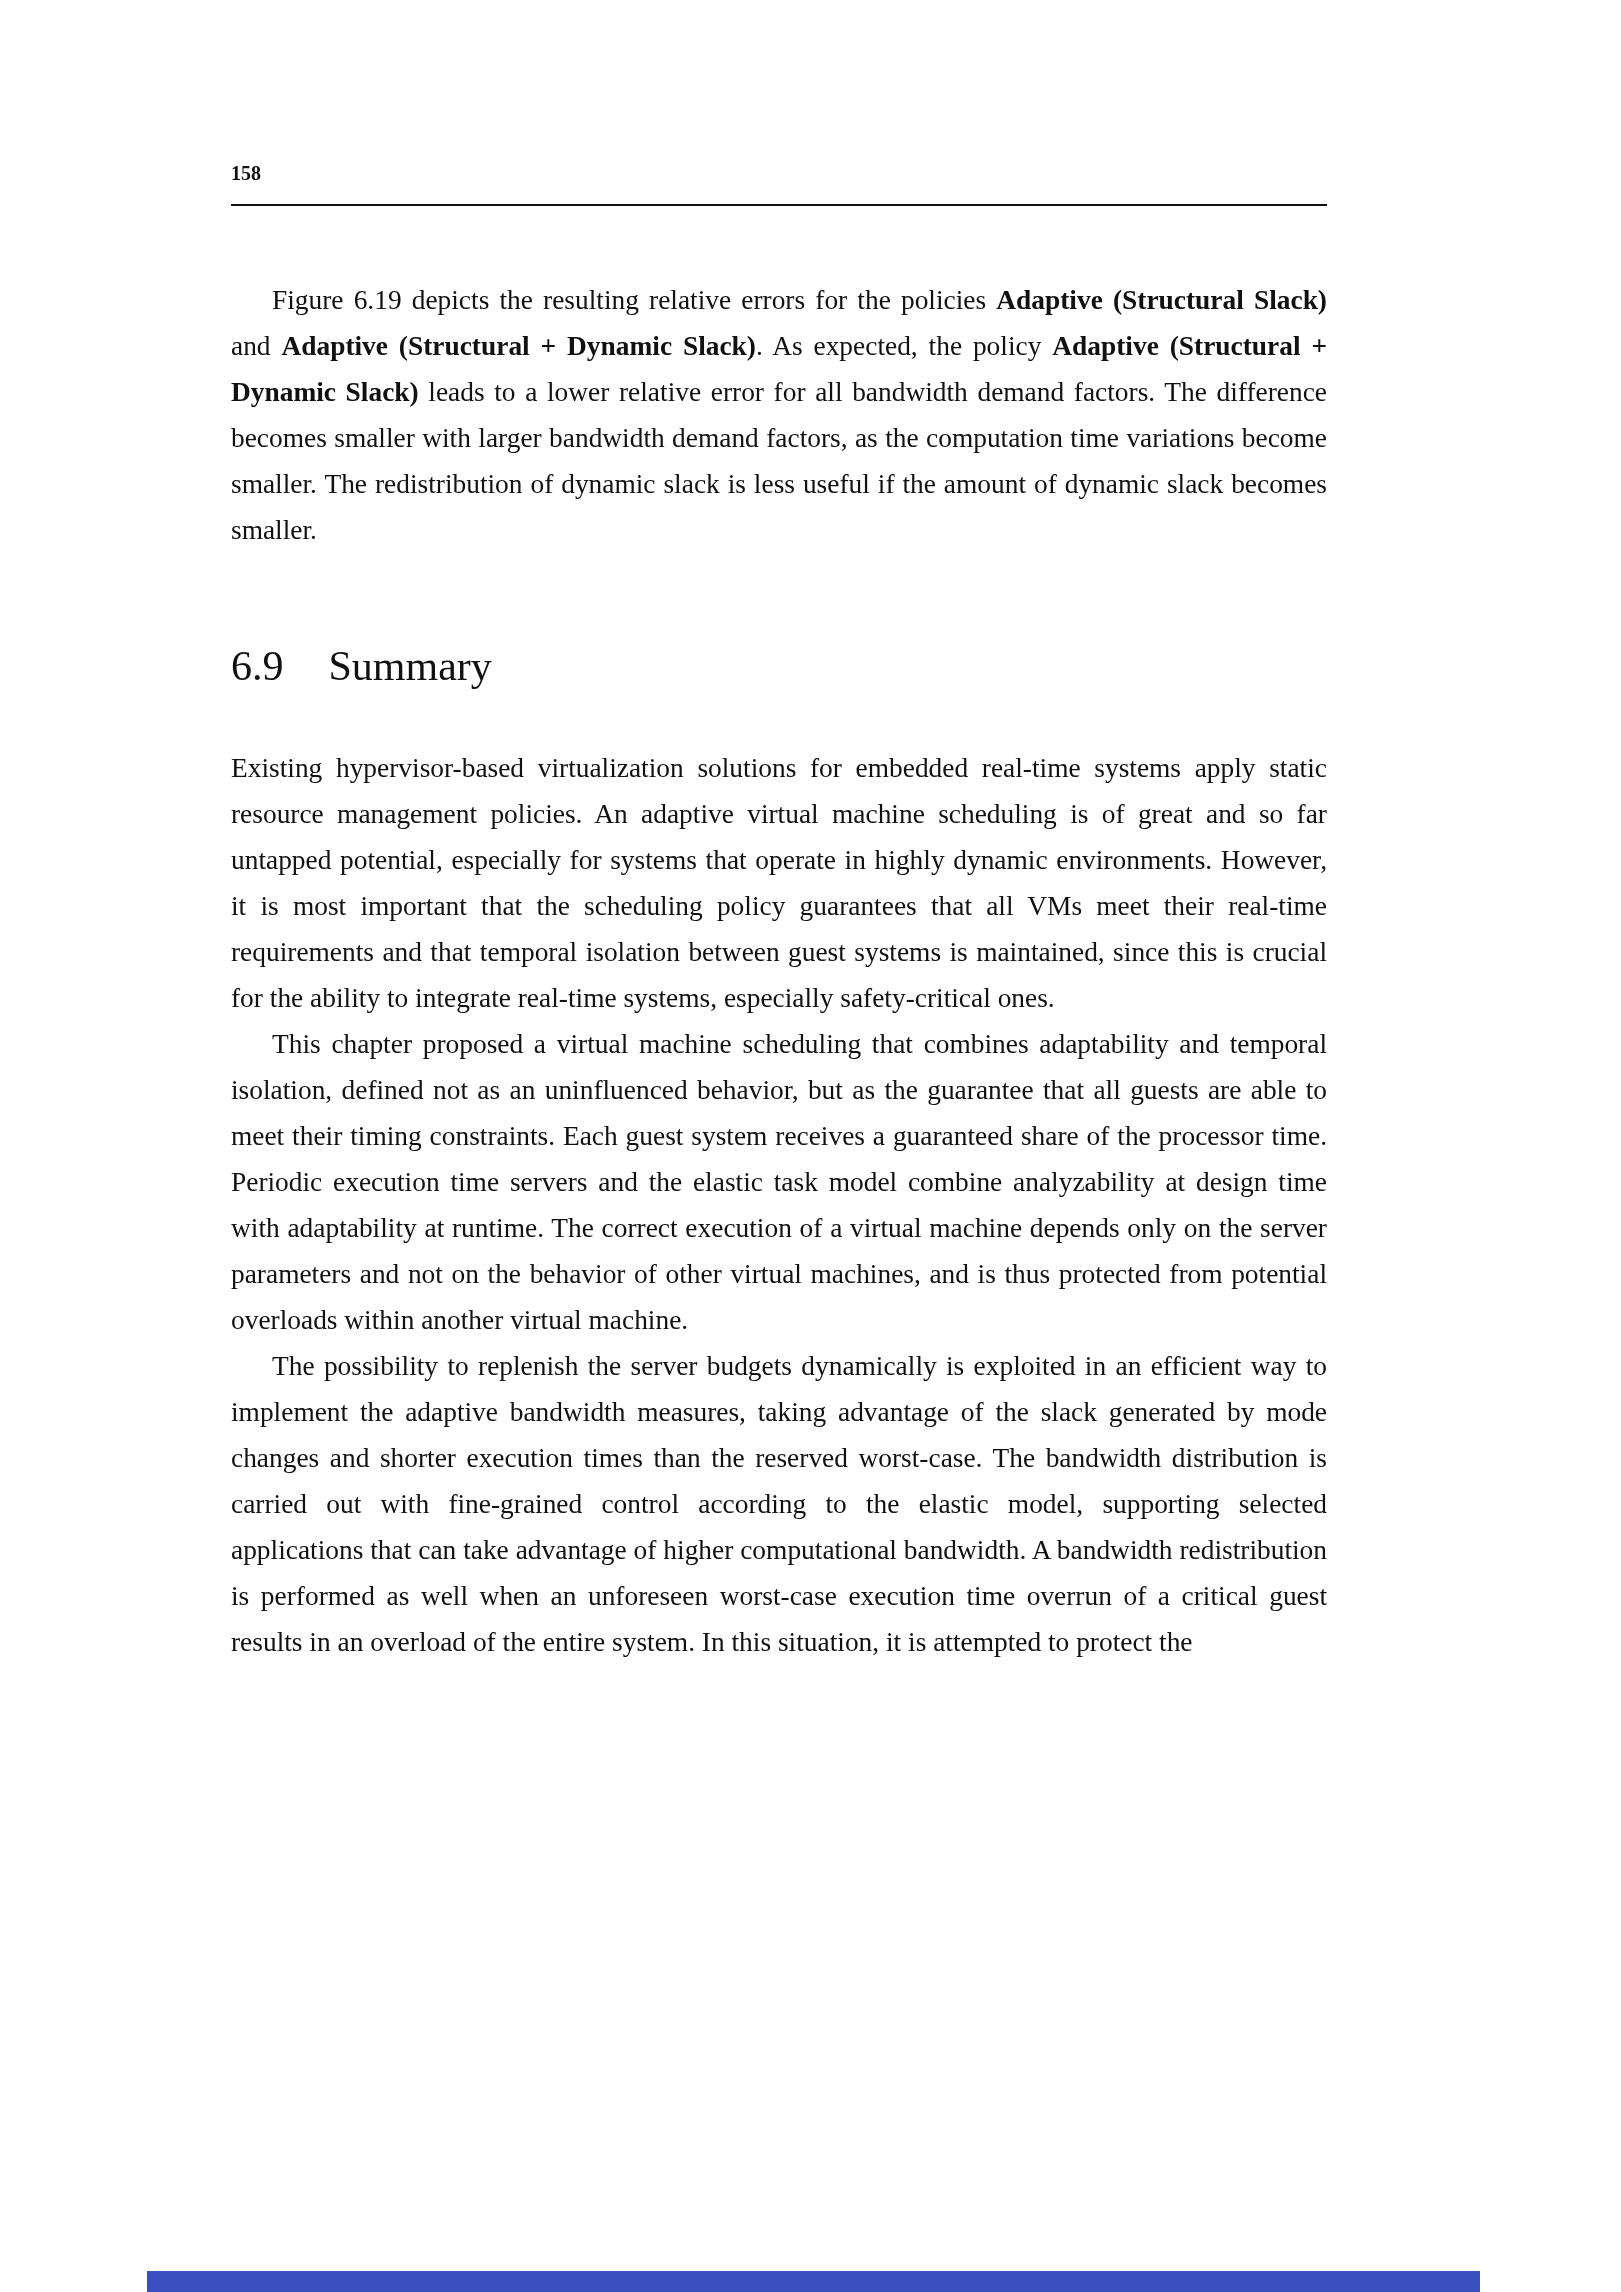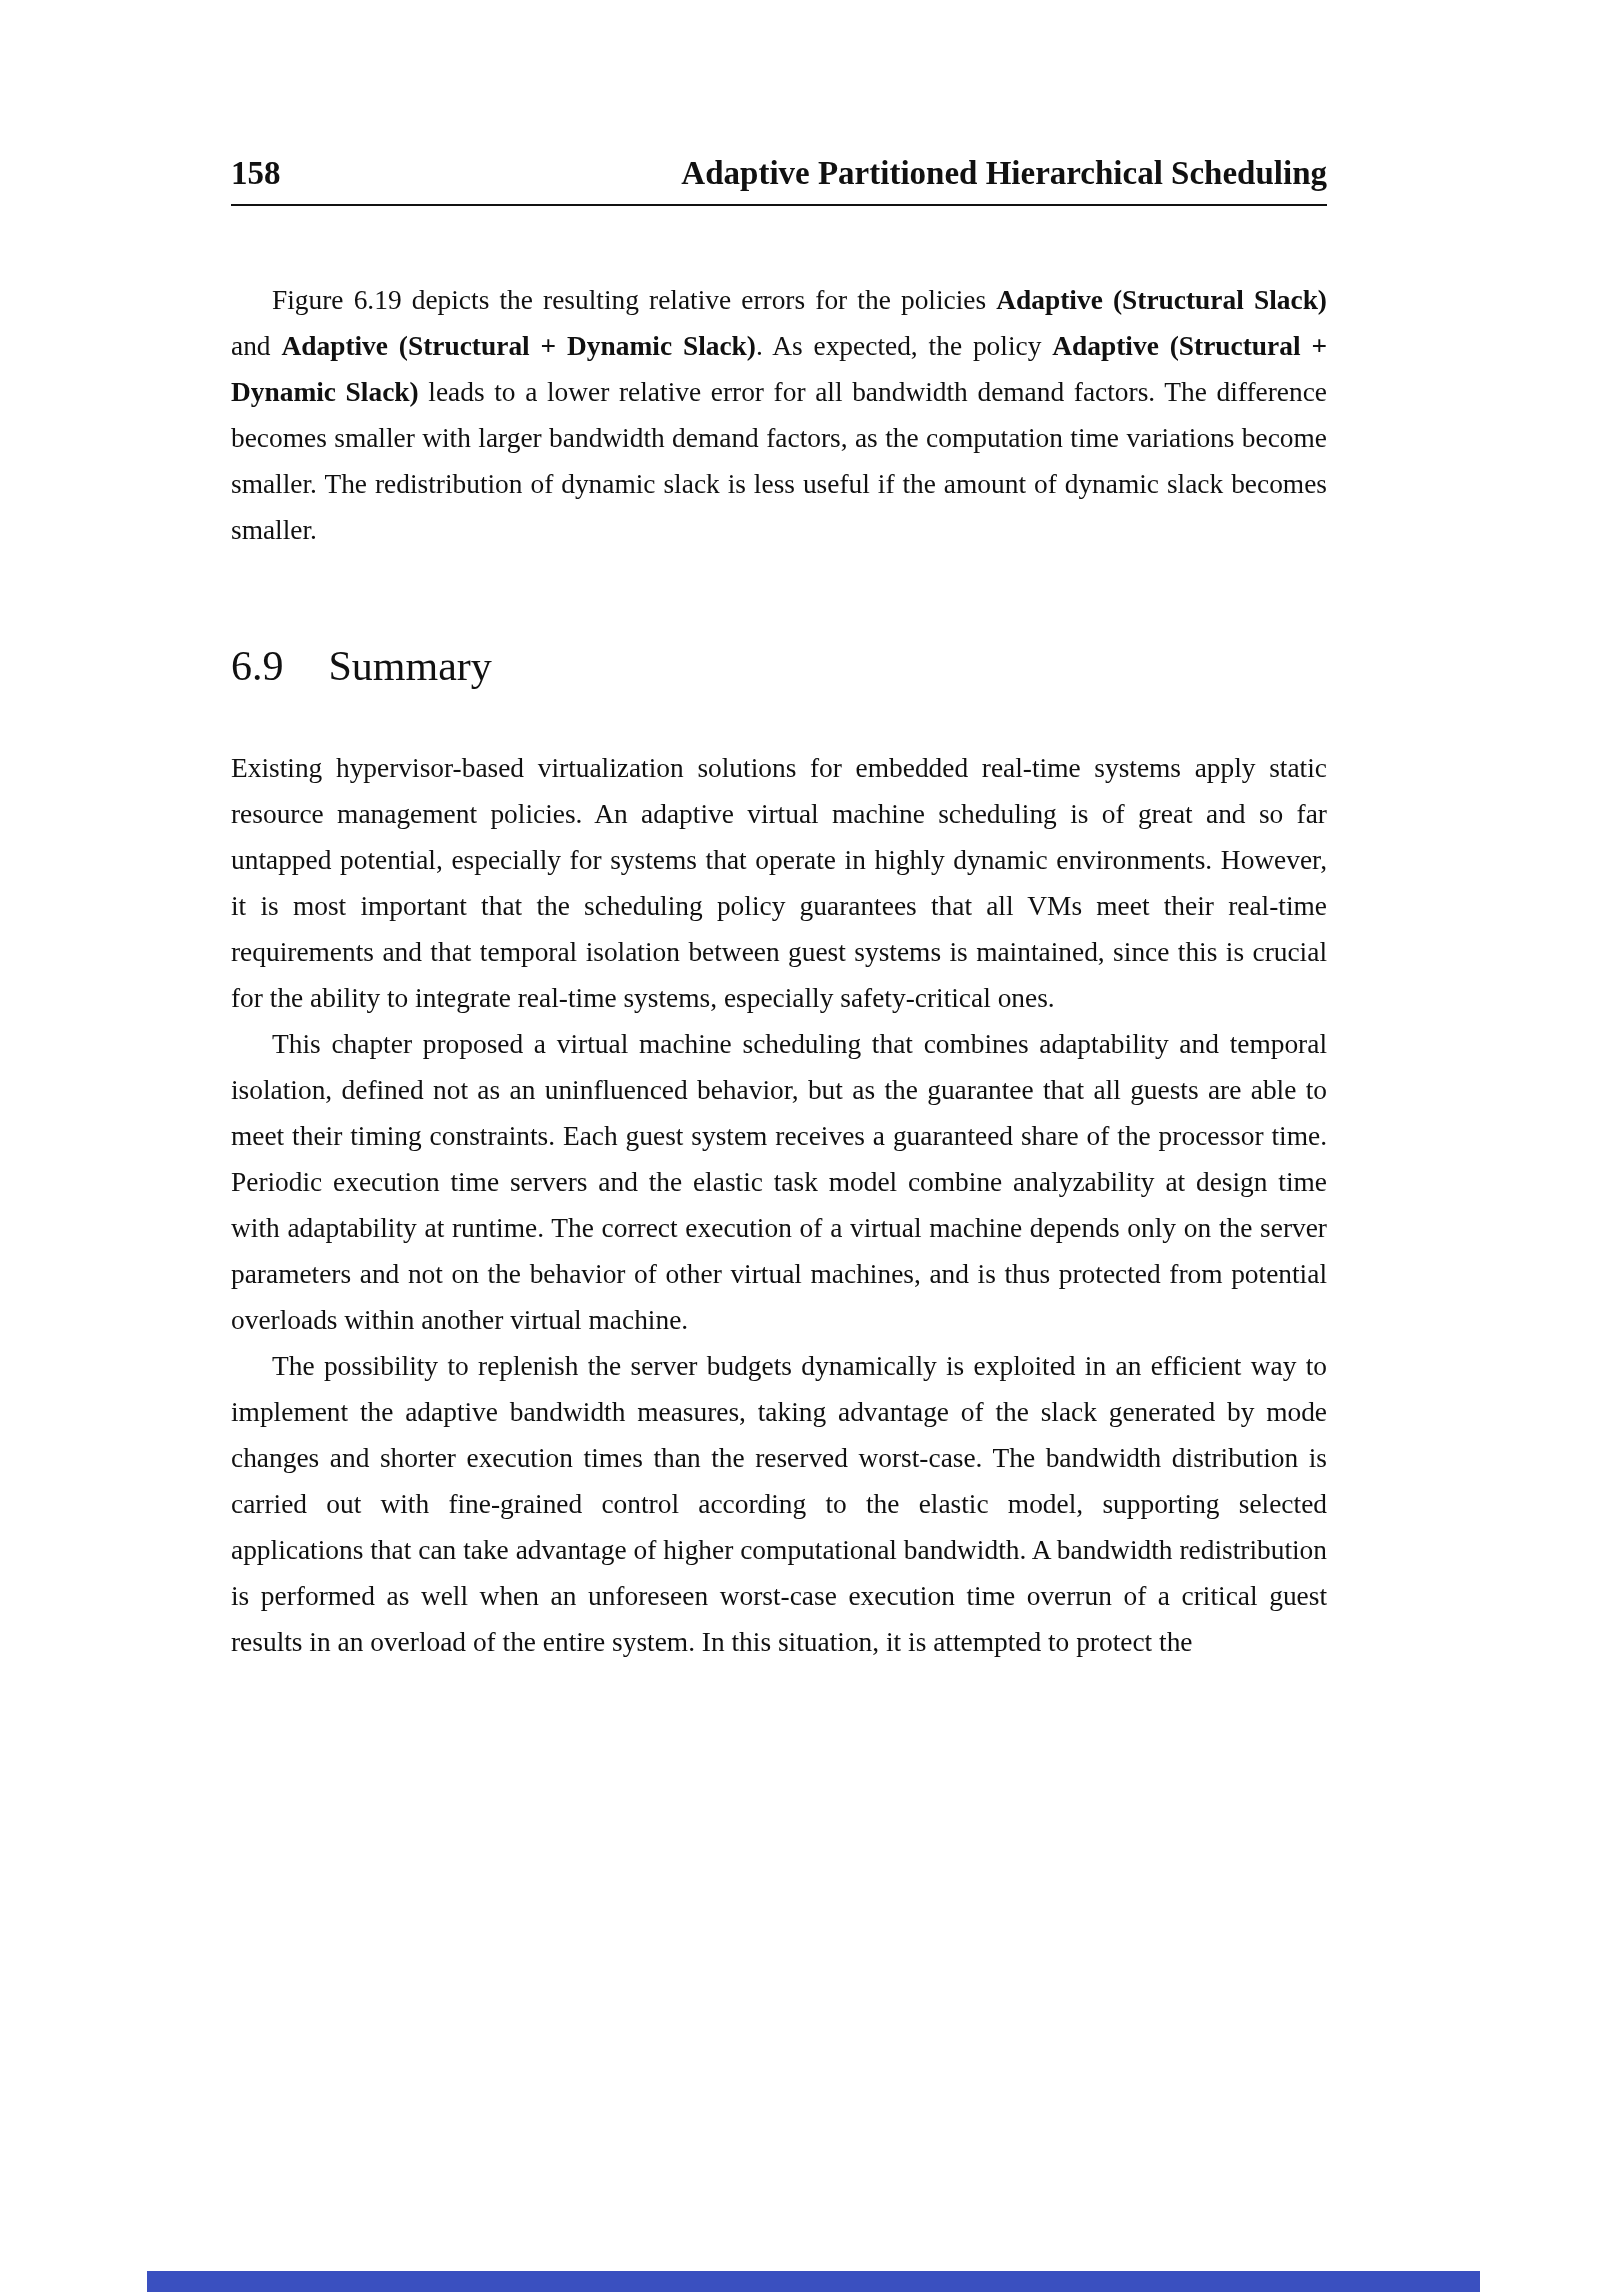--- a/index.html
+++ b/index.html
@@ -17,24 +17,23 @@
   }
   .page {
     position: absolute;
     left: 231px;
     top: 0;
     width: 1096px;
   }
   .running-header {
     margin-top: 157px;
     display: flex;
-    justify-content: space-between;
     align-items: baseline;
     font-weight: bold;
-    font-size: 33px;
+    font-size: 20px;
     line-height: 33px;
   }
   .header-rule {
     margin-top: 13.7px;
     height: 2px;
     background: #111111;
     width: 100%;
   }
   .body-text {
     margin-top: 71px;
@@ -71,21 +70,20 @@
     height: 21.6px;
   }
 </style>
 </head>
 <body>
 
 <div class="page">
 
   <div class="running-header">
     <span>158</span>
-    <span>Adaptive Partitioned Hierarchical Scheduling</span>
   </div>
 
   <div class="header-rule"></div>
 
   <main class="body-text">
       <p class="para indent gap-before"><span>Figure 6.19 depicts the resulting relative errors for the policies </span><b>Adaptive (Structural Slack)</b><span> and </span><b>Adaptive (Structural + Dynamic Slack)</b><span>. As expected, the policy </span><b>Adaptive (Structural + Dynamic Slack)</b><span> leads to a lower relative error for all bandwidth demand factors. The difference becomes smaller with larger bandwidth demand factors, as the computation time variations become smaller. The redistribution of dynamic slack is less useful if the amount of dynamic slack becomes smaller.</span></p>
       <h2 class="section-heading"><span class="sec-num">6.9</span><span>Summary</span></h2>
       <p class="para"><span>Existing hypervisor-based virtualization solutions for embedded real-time systems apply static resource management policies. An adaptive virtual machine scheduling is of great and so far untapped potential, especially for systems that operate in highly dynamic environments. However, it is most important that the scheduling policy guarantees that all VMs meet their real-time requirements and that temporal isolation between guest systems is maintained, since this is crucial for the ability to integrate real-time systems, especially safety-critical ones.</span></p>
       <p class="para indent"><span>This chapter proposed a virtual machine scheduling that combines adaptability and temporal isolation, defined not as an uninfluenced behavior, but as the guarantee that all guests are able to meet their timing constraints. Each guest system receives a guaranteed share of the processor time. Periodic execution time servers and the elastic task model combine analyzability at design time with adaptability at runtime. The correct execution of a virtual machine depends only on the server parameters and not on the behavior of other virtual machines, and is thus protected from potential overloads within another virtual machine.</span></p>
       <p class="para indent"><span>The possibility to replenish the server budgets dynamically is exploited in an efficient way to implement the adaptive bandwidth measures, taking advantage of the slack generated by mode changes and shorter execution times than the reserved worst-case. The bandwidth distribution is carried out with fine-grained control according to the elastic model, supporting selected applications that can take advantage of higher computational bandwidth. A bandwidth redistribution is performed as well when an unforeseen worst-case execution time overrun of a critical guest results in an overload of the entire system. In this situation, it is attempted to protect the</span></p>

